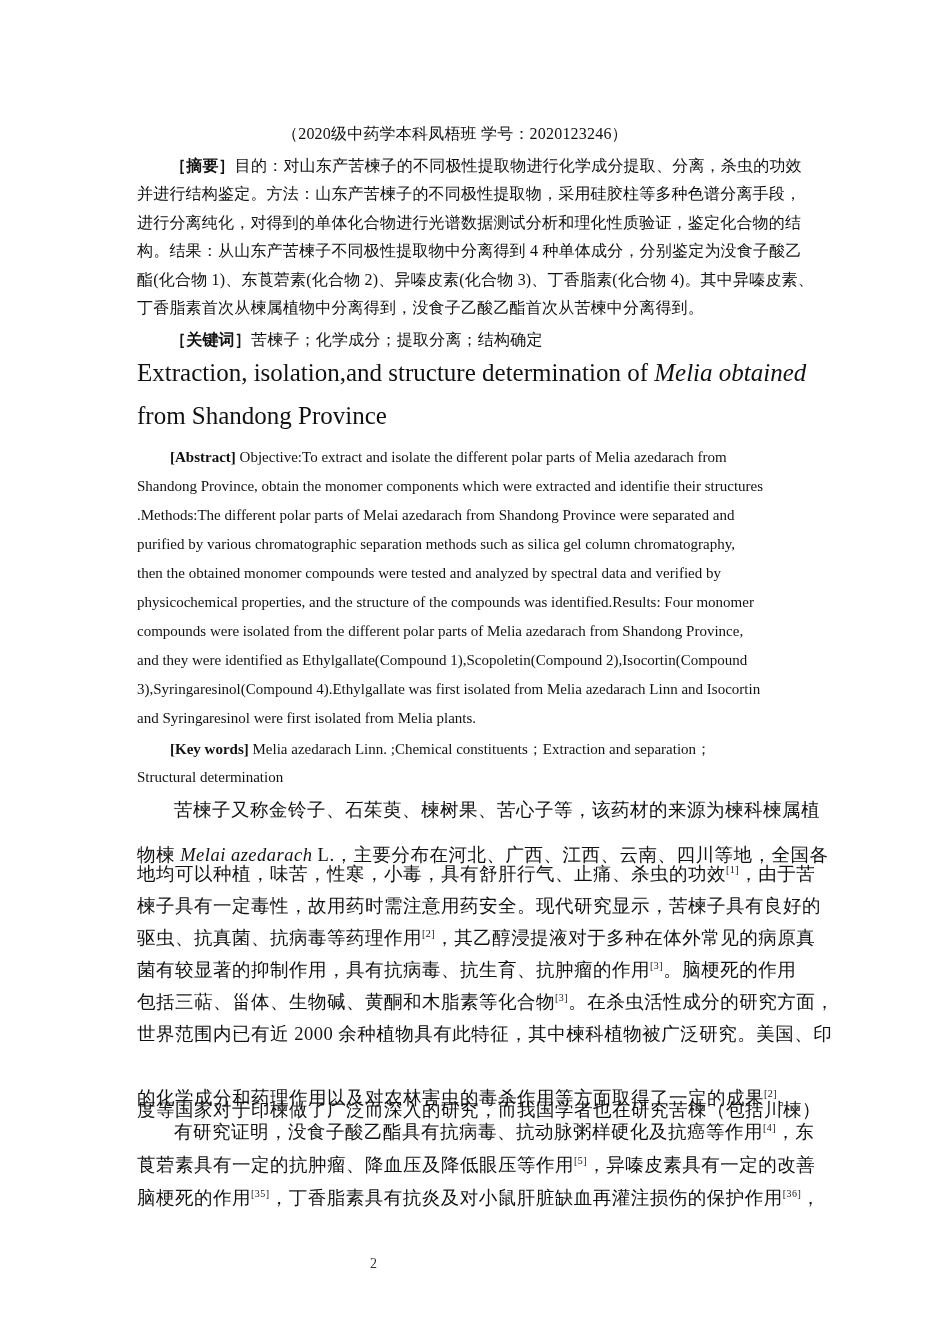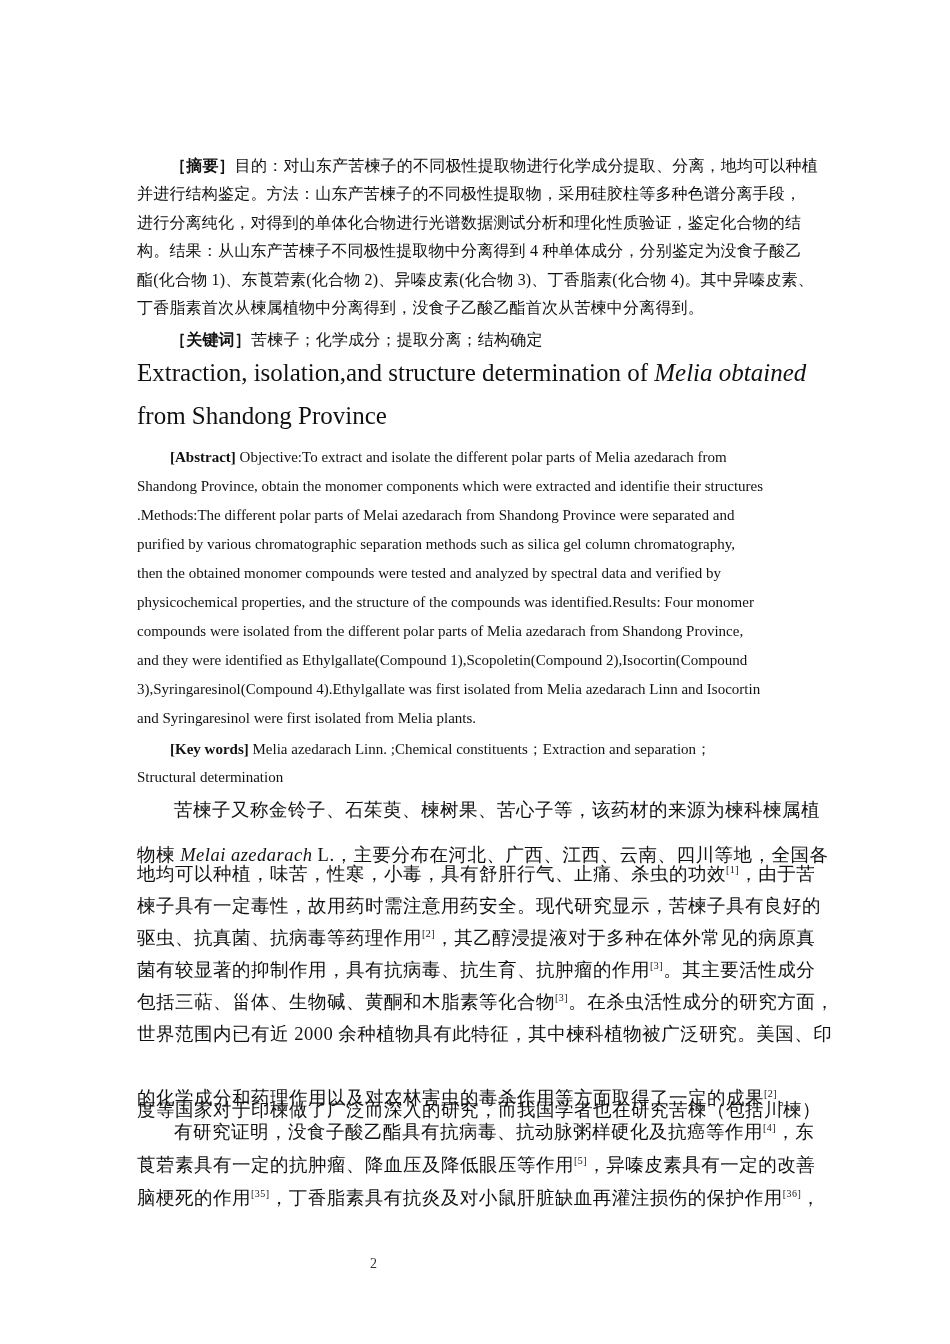--- a/index.html
+++ b/index.html
@@ -15,24 +15,25 @@
   .b { font-weight: bold; }
   .i { font-style: italic; }
   sup { font-size: 10px; vertical-align: super; line-height: 0; }
   .pagenum { position: absolute; left: 370px; top: 1256px; font-size: 14px; color: #333; }
 </style>
 </head>
 <body>
 
 <div class="page">
 
+  <div class="line zh" style="left:282px; top:124px;">（2020级中药学本科凤梧班  学号：2020123246）</div>
 
   <div class="col" style="top:0;">
     <div class="line zh" style="left:33px; top:156px;">
-      <span class="b">［摘要］</span><span>目的：对山东产苦楝子的不同极性提取物进行化学成分提取、分离，地均可以种植</span>
+      <span class="b">［摘要］</span><span>目的：对山东产苦楝子的不同极性提取物进行化学成分提取、分离，杀虫的功效</span>
     </div>
     <div class="line zh" style="top:184px;text-align:center;">并进行结构鉴定。方法：山东产苦楝子的不同极性提取物，采用硅胶柱等多种色谱分离手段，</div>
     <div class="line zh" style="top:213px;">进行分离纯化，对得到的单体化合物进行光谱数据测试分析和理化性质验证，鉴定化合物的结</div>
     <div class="line zh" style="top:241px;">构。结果：从山东产苦楝子不同极性提取物中分离得到 4 种单体成分，分别鉴定为没食子酸乙</div>
     <div class="line zh" style="top:270px;">酯(化合物 1)、东莨菪素(化合物 2)、异嗪皮素(化合物 3)、丁香脂素(化合物 4)。其中异嗪皮素、</div>
     <div class="line zh" style="top:298px;">丁香脂素首次从楝属植物中分离得到，没食子乙酸乙酯首次从苦楝中分离得到。</div>
     <div class="line zh" style="left:33px; top:330px;">
       <span class="b">［关键词］</span><span>苦楝子；化学成分；提取分离；结构确定</span>
     </div>
   </div>
@@ -69,21 +70,21 @@
       <span>物楝  </span><span class="i">Melai azedarach</span><span> L.，主要分布在河北、广西、江西、云南、四川等地，全国各</span>
     </div>
     <div class="line body-zh" style="top:861px;">
       <span>地均可以种植，味苦，性寒，小毒，具有舒肝行气、止痛、杀虫的功效</span><sup>[1]</sup><span>，由于苦</span>
     </div>
     <div class="line body-zh" style="top:893px;">楝子具有一定毒性，故用药时需注意用药安全。现代研究显示，苦楝子具有良好的</div>
     <div class="line body-zh" style="top:925px;">
       <span>驱虫、抗真菌、抗病毒等药理作用</span><sup>[2]</sup><span>，其乙醇浸提液对于多种在体外常见的病原真</span>
     </div>
     <div class="line body-zh" style="top:957px;">
-      <span>菌有较显著的抑制作用，具有抗病毒、抗生育、抗肿瘤的作用</span><sup>[3]</sup><span>。其主要活性成分</span>
+      <span>菌有较显著的抑制作用，具有抗病毒、抗生育、抗肿瘤的作用</span><sup>[3]</sup><span>。脑梗死的作用</span>
     </div>
     <div class="line body-zh" style="top:989px;">
       <span>包括三萜、甾体、生物碱、黄酮和木脂素等化合物</span><sup>[3]</sup><span>。在杀虫活性成分的研究方面，</span>
     </div>
     <div class="line body-zh" style="top:1021px;">世界范围内已有近 2000 余种植物具有此特征，其中楝科植物被广泛研究。美国、印</div>
     <div class="line body-zh" style="top:1053px;margin-top:44px;">度等国家对于印楝做了广泛而深入的研究，而我国学者也在研究苦楝（包括川楝）</div>
     <div class="line body-zh" style="top:1085px;">
       <span>的化学成分和药理作用以及对农林害虫的毒杀作用等方面取得了一定的成果</span><sup>[2]</sup><span>。</span>
     </div>
   </div>

